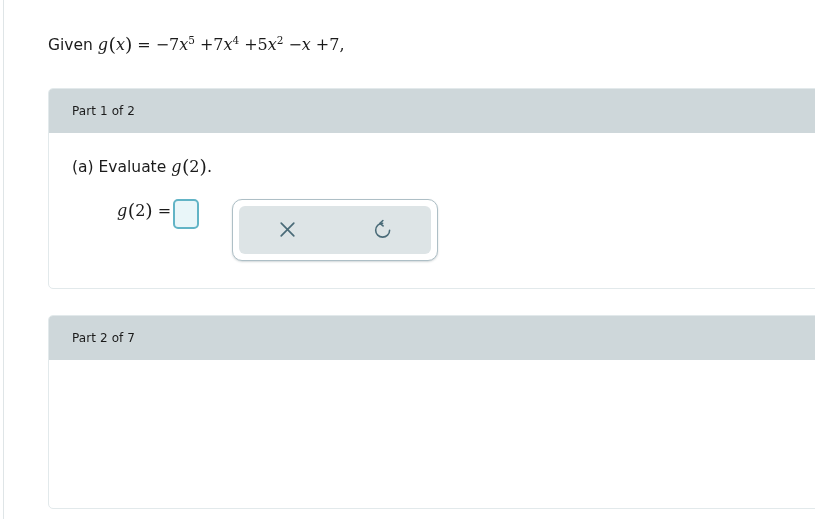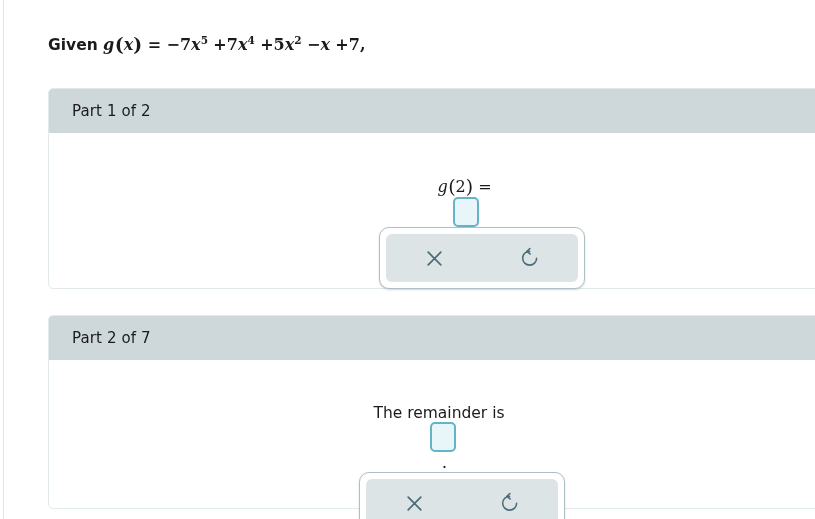--- a/index.html
+++ b/index.html
@@ -29,21 +29,20 @@
 
   
   .prompt {
     position: absolute;
     left: 48px;
     top: 33px;
     font-size: 15.5px;
     line-height: 1.2;
     white-space: nowrap;
     color: #1b1b1b;
-    font-weight: bold;
   }
 
   
   .mi {
     font-family: "DejaVu Serif", serif;
     font-style: italic;
     font-size: 16px;
   }
   .mn, .mo {
     font-family: "DejaVu Serif", serif;
@@ -80,42 +79,40 @@
   .card-header {
     height: 44px;
     background: #ced7da;
     border-radius: 4px 4px 0 0;
     display: flex;
     align-items: center;
     padding-left: 23px;
     box-sizing: border-box;
   }
   .card-header .title {
-    font-size: 15px;
+    font-size: 12px;
     color: #1b1b1b;
     letter-spacing: 0.1px;
   }
 
   .card-body {
     padding: 22px 23px 0 23px;
   }
 
   .question {
     font-size: 15.5px;
     line-height: 1.25;
     white-space: nowrap;
     color: #1b1b1b;
   }
 
   
   .answer-row {
     display: flex;
-    align-items: center;
-    white-space: nowrap;
-    flex-direction: column;
+    white-space: nowrap;
   }
   #answer-row-a { margin-top: 20px; margin-left: 45px; }
   #answer-row-b { margin-top: 22px; margin-left: 0px; }
 
   .lhs {
     font-size: 15.5px;
     white-space: nowrap;
   }
   #lhs-a { margin-right: 2px; }
   #lhs-b { margin-right: 8px; }
@@ -188,20 +185,25 @@
   <span class="mo">−</span><span class="mi">x</span>
   <span class="mo">+</span><span class="mn">7</span><span class="mn">,</span>
 </div>
 
 <div class="card" id="card-1">
   <div class="card-header">
     <span class="title">Part 1 of 2</span>
   </div>
   <div class="card-body">
 
+    <div class="question">
+      <span>(a)</span>
+      <span>Evaluate</span>
+      <span class="mi sp">g</span><span class="paren">(</span><span class="mn">2</span><span class="paren">)</span><span class="mn">.</span>
+    </div>
 
     <div class="answer-row" id="answer-row-a">
       <span class="lhs" id="lhs-a">
         <span class="mi sp">g</span><span class="paren">(</span><span class="mn">2</span><span class="paren">)</span>
         <span class="mo">=</span>
       </span>
       <span class="answer-box" id="part-1-answer-input" title=""></span>
 
       <span class="tool-group" id="tool-group-a">
         <span class="tool-inner">
@@ -223,36 +225,15 @@
   </div>
 </div>
 
 <div class="card" id="card-2">
   <div class="card-header">
     <span class="title">Part 2 of 7</span>
   </div>
   <div class="card-body">
 
 
-    <div class="answer-row" id="answer-row-b">
-      <span class="lhs" id="lhs-b">The remainder is</span>
-      <span class="answer-box" id="part-2-answer-input" title=""></span>
-      <span class="period">.</span>
-
-      <span class="tool-group" id="tool-group-b">
-        <span class="tool-inner">
-          <button class="tool-btn">
-            <svg width="19" height="19" viewBox="0 0 19 19">
-              <path d="M3.2 3.2 L15.8 15.8 M15.8 3.2 L3.2 15.8" stroke="#4a6b78" stroke-width="1.7" stroke-linecap="round" fill="none"></path>
-            </svg>
-          </button>
-          <button class="tool-btn">
-            <svg width="22" height="22" viewBox="0 0 24 24">
-              <path d="M11.6 4.6 A7.6 7.6 0 1 0 19.2 12.2" stroke="#4a6b78" stroke-width="1.7" fill="none" stroke-linecap="round"></path>
-              <path d="M11.9 1.6 L8.6 4.7 L12.1 7.6" stroke="#4a6b78" stroke-width="1.7" fill="none" stroke-linecap="round" stroke-linejoin="round"></path>
-            </svg>
-          </button>
-        </span>
-      </span>
-    </div>
 
   </div>
 </div>
 
 </body></html>

